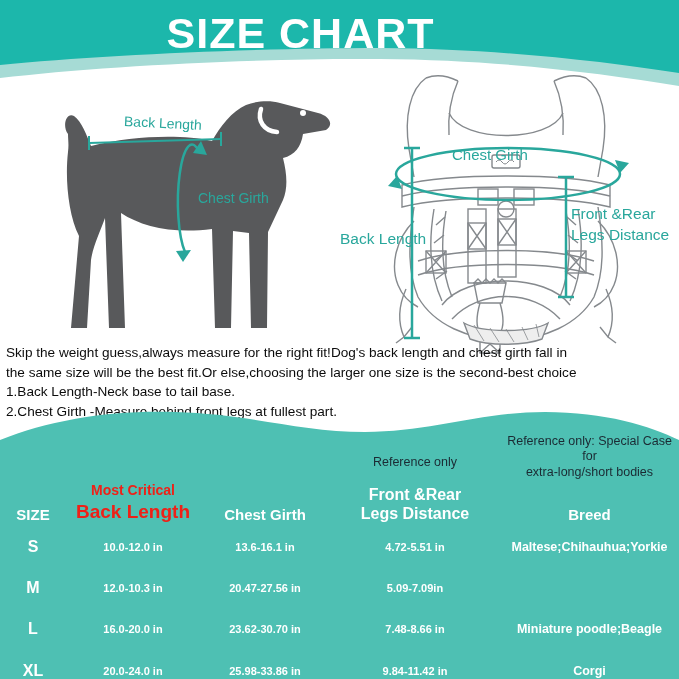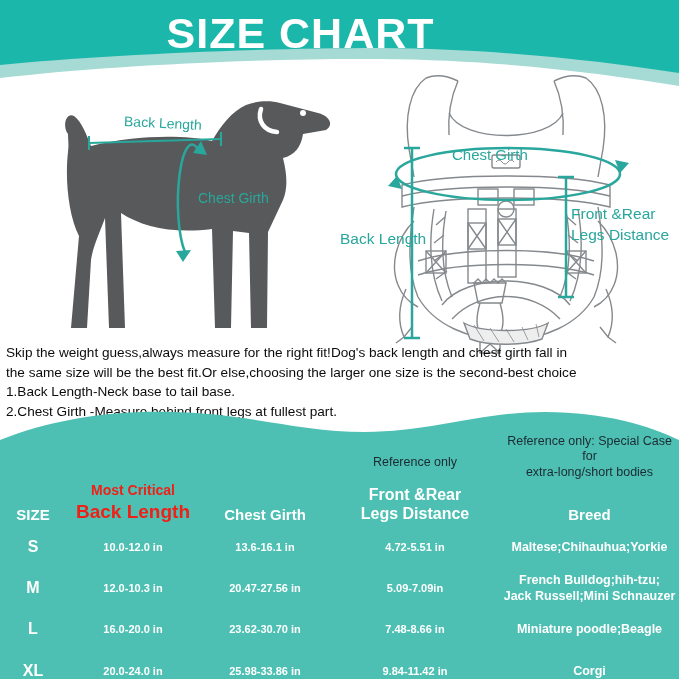--- a/index.html
+++ b/index.html
@@ -194,22 +194,20 @@
     <div class="cell val">10.0-12.0 in</div>
     <div class="cell val">13.6-16.1 in</div>
     <div class="cell val">4.72-5.51 in</div>
     <div class="cell breed">Maltese;Chihauhua;Yorkie</div>
   </div>
   <div class="trow" style="top:570px;height:36px;">
     <div class="cell sz">M</div>
     <div class="cell val">12.0-10.3 in</div>
     <div class="cell val">20.47-27.56 in</div>
     <div class="cell val">5.09-7.09in</div>
-    <div class="cell breed">French Bulldog;hih-tzu;
-Jack Russell;Mini Schnauzer</div>
   </div>
   <div class="trow" style="top:616px;height:26px;">
     <div class="cell sz">L</div>
     <div class="cell val">16.0-20.0 in</div>
     <div class="cell val">23.62-30.70 in</div>
     <div class="cell val">7.48-8.66 in</div>
     <div class="cell breed">Miniature poodle;Beagle</div>
   </div>
   <div class="trow" style="top:650px;height:26px;margin-top:8px;">
     <div class="cell sz">XL</div>

